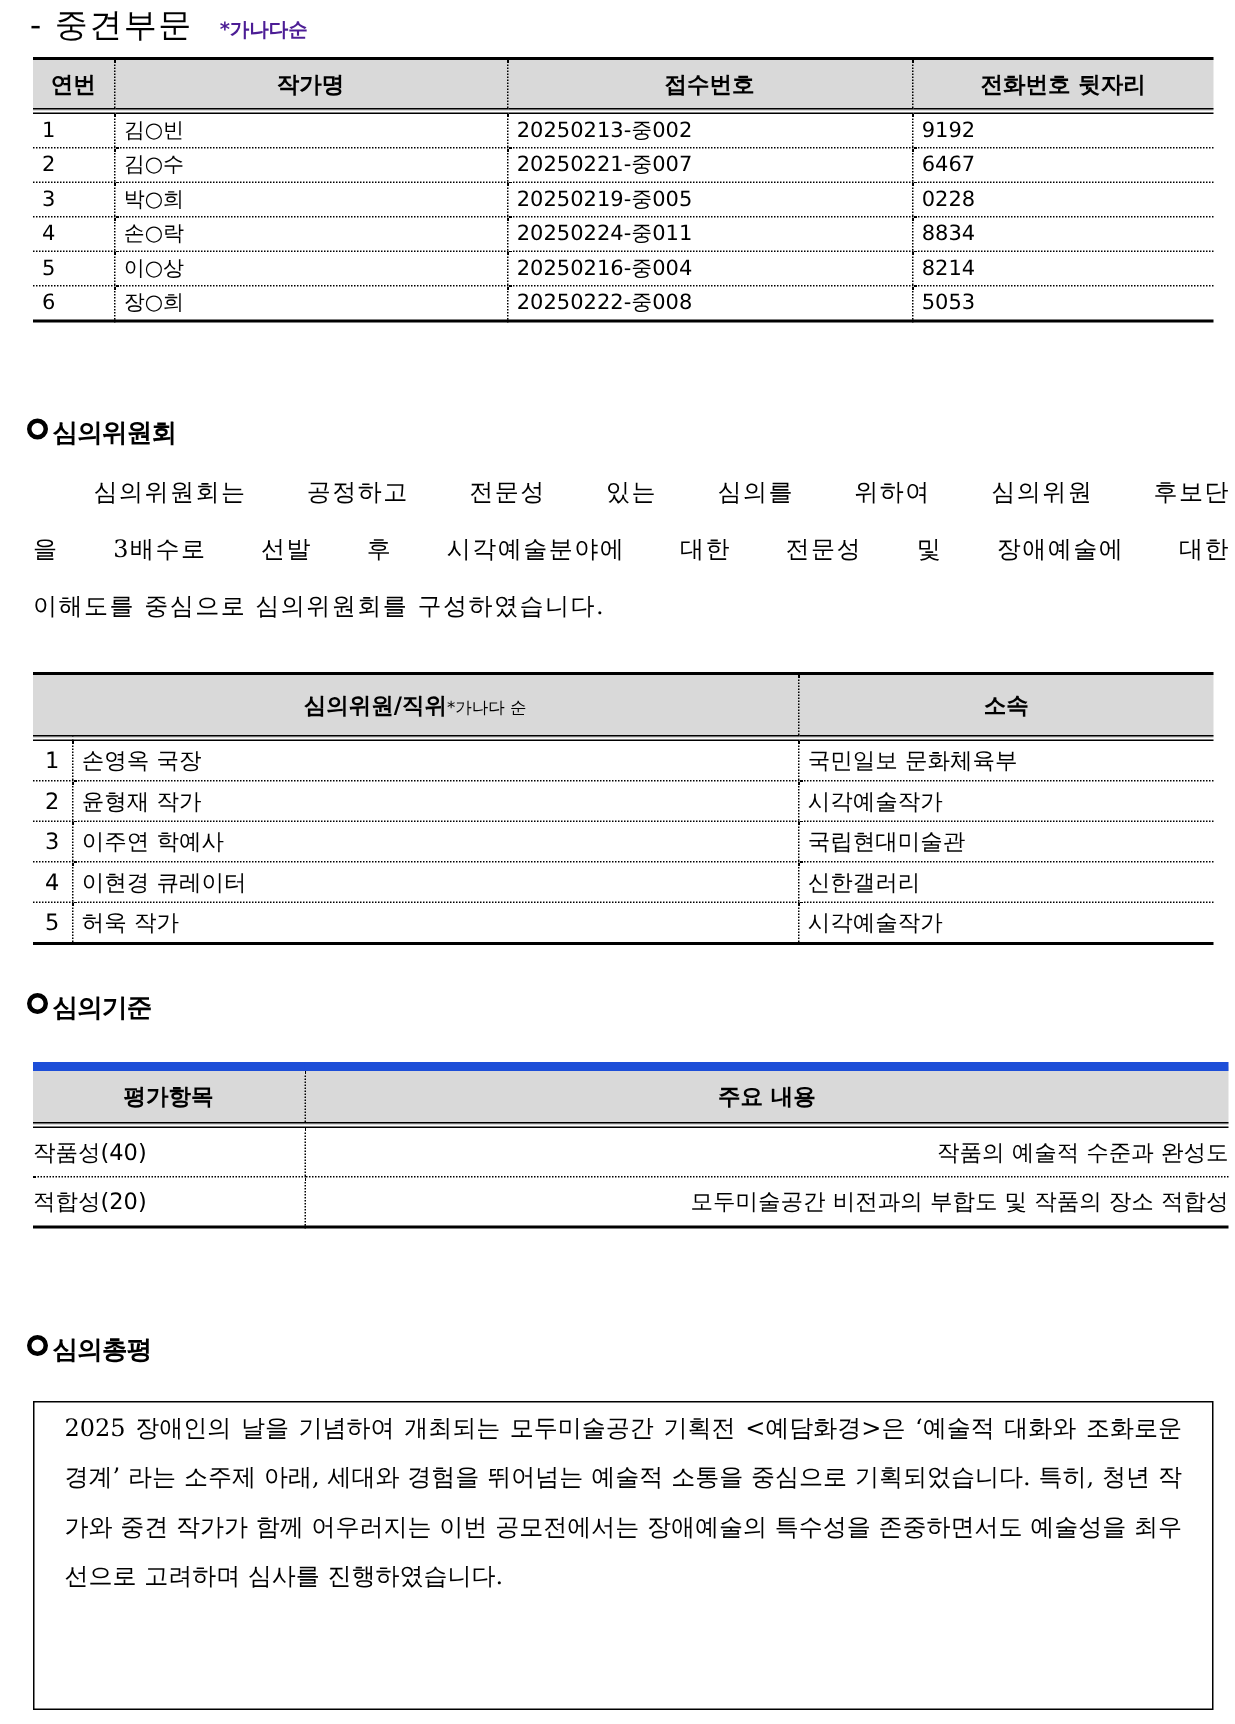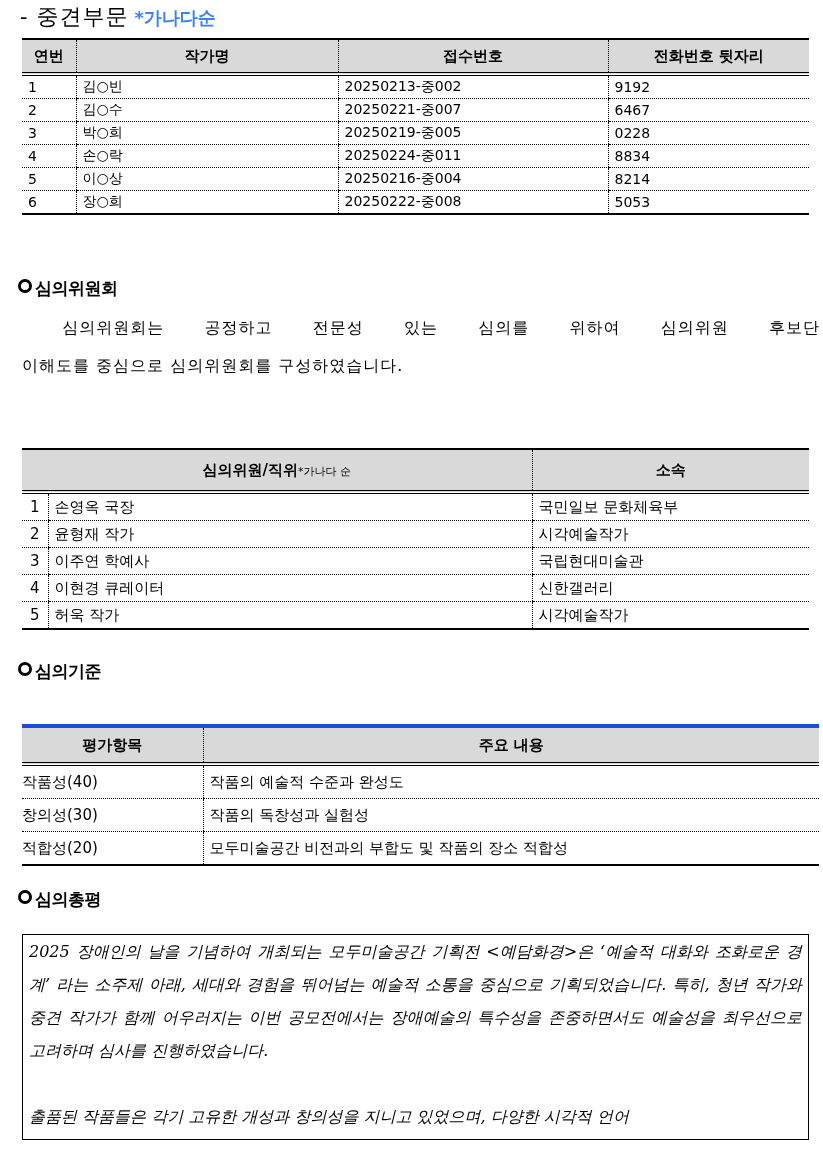--- a/index.html
+++ b/index.html
@@ -1,44 +1,44 @@
 <!DOCTYPE html>
 <html><head>
 <meta charset="utf-8">
 <style>
   html, body { margin:0; padding:0; background:#ffffff; }
   body { width:823px; height:1149px; position:relative; overflow:hidden;
          font-family:"DejaVu Sans", "Liberation Sans", sans-serif; color:#000; }
   .abs { position:absolute; }
   .h-sub { left:20px; top:2px; font-size:22px; font-family:"DejaVu Serif", serif; letter-spacing:1px; white-space:nowrap; }
-  .h-sub .note { color:#3b82f6; font-size:18px; font-weight:bold; margin-left:6px; letter-spacing:0; font-family:"DejaVu Sans", sans-serif; }
+  .h-sub .note { color:#4c1d95; font-size:13px; font-weight:bold; margin-left:18px; letter-spacing:0; font-family:"DejaVu Sans", sans-serif; }
   table { border-collapse:collapse; position:absolute; table-layout:fixed; }
   th { background:#d9d9d9; font-weight:bold; font-size:15px; text-align:center; padding:0; }
   td { font-size:14px; padding:0 0 0 6px; white-space:nowrap; overflow:hidden; }
   .t1 { left:22px; top:38px; width:787px; border-top:2px solid #000; border-bottom:2px solid #000; }
   .t1 th { height:32px; border-bottom:4px double #000; }
   .t1 td { height:22px; border-bottom:1px dotted #000; }
   .t1 tr:last-child td { border-bottom:none; }
   .vsep { border-left:1px dotted #000; }
   .sec { left:18px; font-size:17px; font-weight:bold; white-space:nowrap; letter-spacing:-0.5px; }
   .sec .bul { display:inline-block; width:14px; height:14px; border:3px solid #000; border-radius:50%; box-sizing:border-box; margin-right:3px; vertical-align:1px; }
   .para { left:22px; width:798px; font-size:16px; line-height:38px; font-family:"DejaVu Serif", serif; text-align:justify; text-align-last:auto; letter-spacing:1px; }
   .t2 { left:22px; top:448px; width:787px; border-top:2px solid #000; border-bottom:2px solid #000; }
   .t2 th { height:40px; border-bottom:4px double #000; }
   .t2 th .note { font-weight:normal; font-size:11px; margin-left:0; }
   .t2 td { height:26px; border-bottom:1px dotted #000; font-size:15px; }
   .t2 tr:last-child td { border-bottom:none; }
   .t2 td.num { padding:0; text-align:center; }
-  .t3 { left:22px; top:724px; width:797px; border-top:4px solid #1d4ed8; border-bottom:2px solid #000; }
+  .t3 { left:22px; top:708px; width:797px; border-top:6px solid #1d4ed8; border-bottom:2px solid #000; }
   .t3 th { height:34px; border-bottom:4px double #000; }
-  .t3 td { height:32px; border-bottom:1px dotted #000; font-size:15px; }
+  .t3 td { height:32px; border-bottom:1px dotted #000; font-size:15px;text-align:right; }
   .t3 tr:last-child td { border-bottom:none; }
   .t3 td.item { text-align:left; padding:0; }
-  .box { left:22px; top:934px; width:787px; height:206px; border:1px solid #000; padding:0 6px; box-sizing:border-box;
-         font-family:"DejaVu Serif", serif; font-size:16px; line-height:33px; text-align:justify; overflow:hidden;font-style:italic; }
+  .box { left:22px; top:934px; width:787px; height:206px; border:1px solid #000; padding:0 20px; box-sizing:border-box;
+         font-family:"DejaVu Serif", serif; font-size:16px; line-height:33px; text-align:justify; overflow:hidden; }
   .box p { margin:0; }
   .box .gap { height:33px; }
 </style>
 </head>
 <body>
 
 <div class="abs h-sub">
   <span>- 중견부문</span><span class="note">*가나다순</span>
 </div>
 
@@ -96,20 +96,21 @@
       </tr>
     </tbody>
 </table>
 
 <div class="abs sec" style="top:277px;">
   <span class="bul"></span><span>심의위원회</span>
 </div>
 
 <div class="abs para" style="top:309px;">
   <div style="text-align-last:justify;">&nbsp;심의위원회는 공정하고 전문성 있는 심의를 위하여 심의위원 후보단</div>
+  <div style="text-align-last:justify;">을 3배수로 선발 후 시각예술분야에 대한 전문성 및 장애예술에 대한</div>
   <div>이해도를 중심으로 심의위원회를 구성하였습니다.</div>
 </div>
 
 <table class="t2">
   <colgroup>
       <col style="width:26px">
       <col style="width:484px">
       <col style="width:277px">
     </colgroup>
   <thead>
@@ -161,31 +162,26 @@
       <th>평가항목</th>
       <th class="vsep">주요 내용</th>
     </tr>
   </thead>
   <tbody id="t3body">
       <tr>
         <td class="item">작품성(40)</td>
         <td class="vsep">작품의 예술적 수준과 완성도</td>
       </tr>
       <tr>
-        <td class="item">창의성(30)</td>
-        <td class="vsep">작품의 독창성과 실험성</td>
-      </tr>
-      <tr>
         <td class="item">적합성(20)</td>
         <td class="vsep">모두미술공간 비전과의 부합도 및 작품의 장소 적합성</td>
       </tr>
     </tbody>
 </table>
 
 <div class="abs sec" style="top:888px;">
   <span class="bul"></span><span>심의총평</span>
 </div>
 
 <div class="abs box">
   <p>2025 장애인의 날을 기념하여 개최되는 모두미술공간 기획전 &lt;예담화경&gt;은 ‘예술적 대화와 조화로운 경계’ 라는 소주제 아래, 세대와 경험을 뛰어넘는 예술적 소통을 중심으로 기획되었습니다. 특히, 청년 작가와 중견 작가가 함께 어우러지는 이번 공모전에서는 장애예술의 특수성을 존중하면서도 예술성을 최우선으로 고려하며 심사를 진행하였습니다.</p>
   <div class="gap"></div>
-  <p>출품된 작품들은 각기 고유한 개성과 창의성을 지니고 있었으며, 다양한 시각적 언어</p>
 </div>
 
 </body></html>

